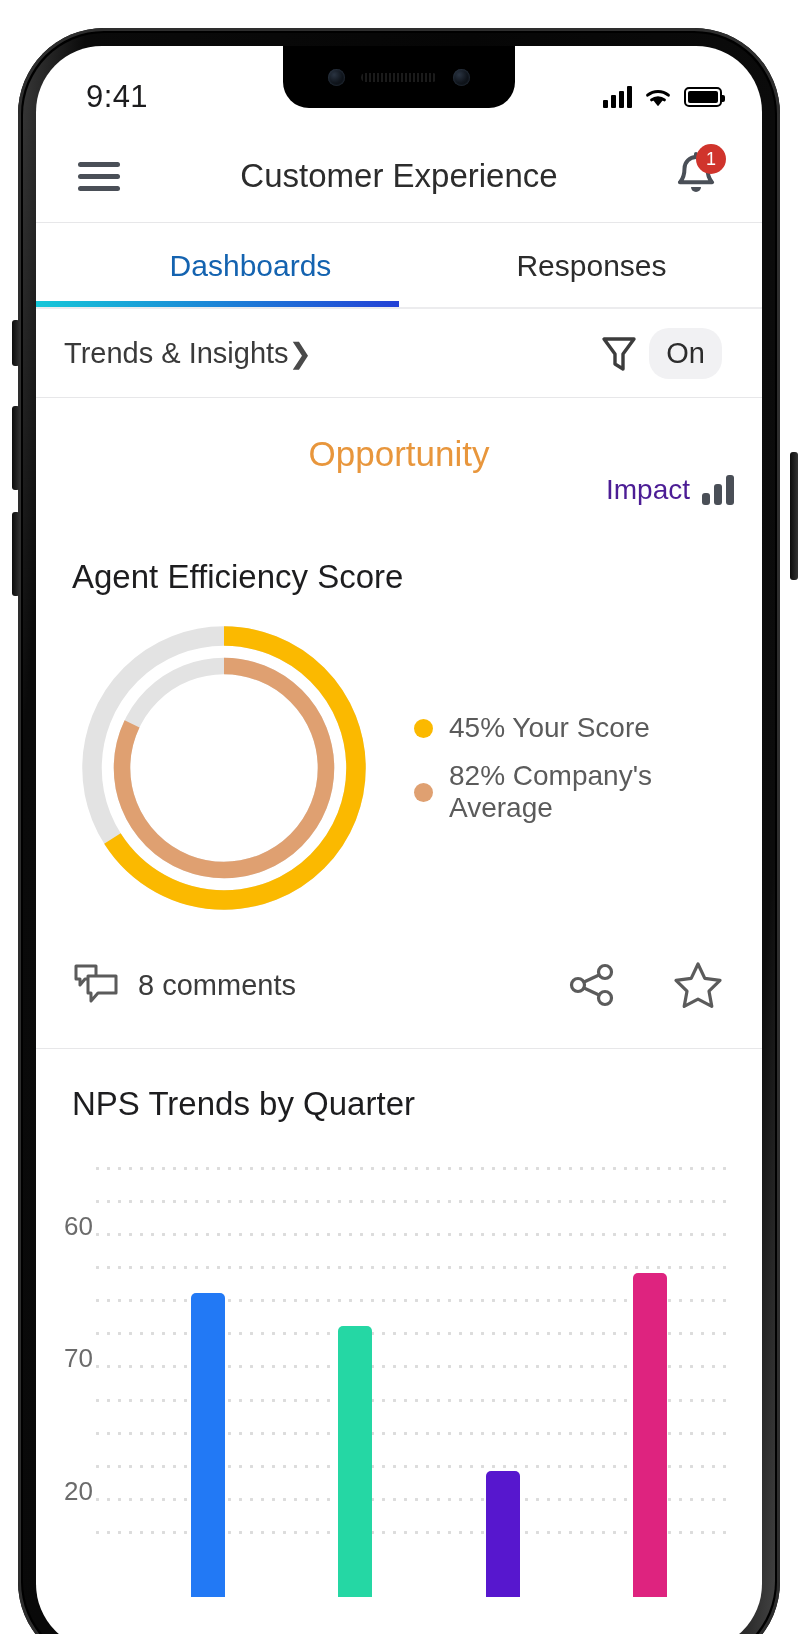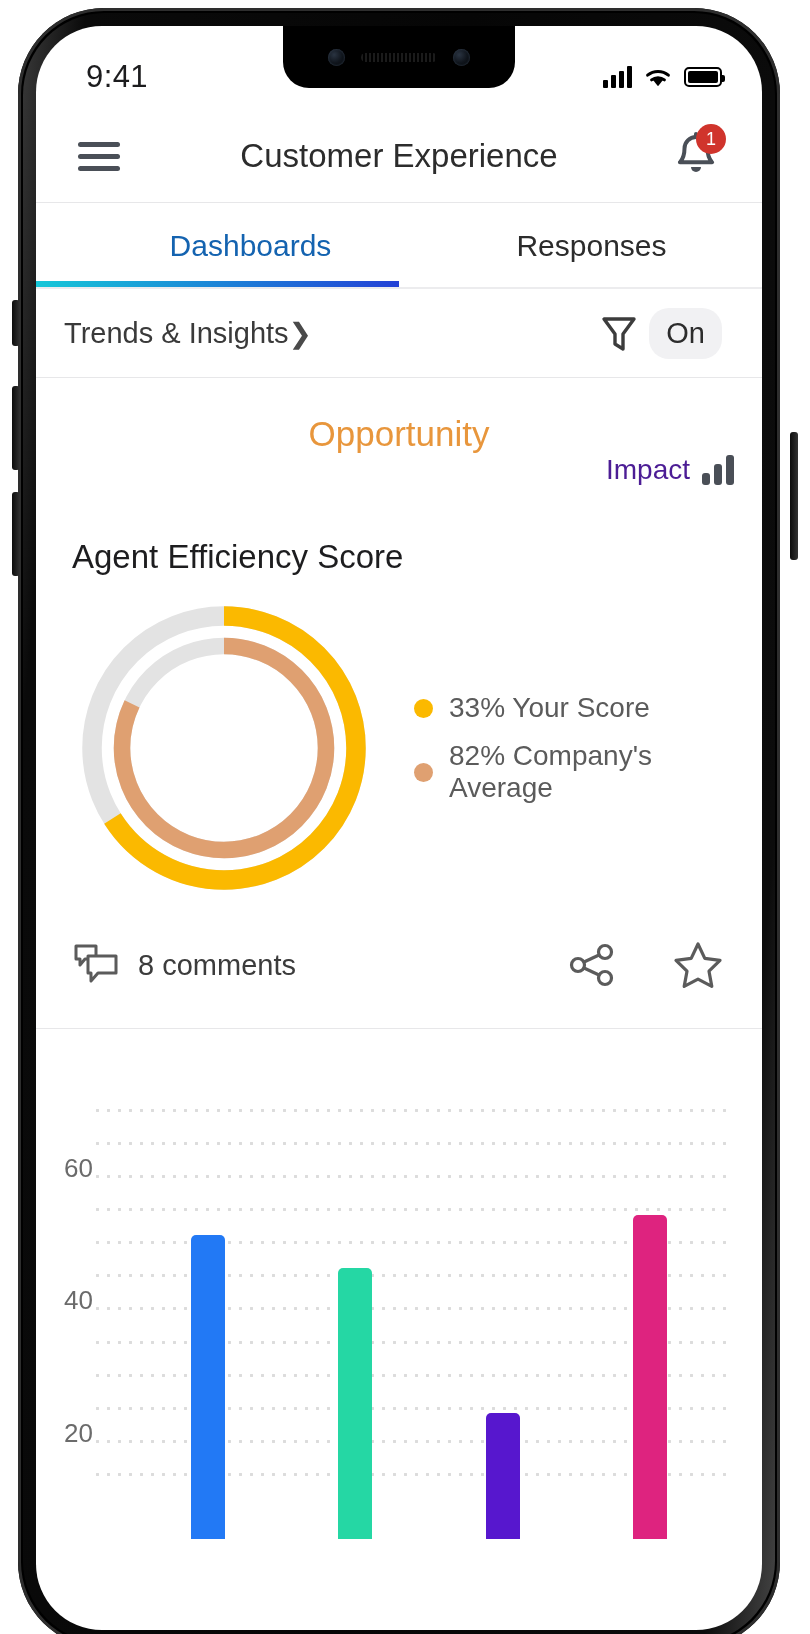--- a/index.html
+++ b/index.html
@@ -11,20 +11,21 @@
     background: #ffffff;
     font-family: "Liberation Sans", sans-serif;
   }
 
   
   .stage {
     position: relative;
     width: 810px;
     height: 1370px;
     background: #ffffff;
+    margin-top: 20px;
   }
 
   .phone-frame {
     position: absolute;
     left: 18px;
     top: 8px;
     width: 762px;
     height: 1640px;
     border-radius: 86px;
     background: #000000;
@@ -386,21 +387,21 @@
           <circle cx="100" cy="100" r="88" fill="none" stroke="#E3E3E3" stroke-width="13"></circle>
           <circle id="ring-outer" cx="100" cy="100" r="88" fill="none" stroke="#FBB900" stroke-width="13" transform="rotate(-90 100 100)" stroke-dasharray="364.92740264099035 552.9203070318035"></circle>
 
           <circle cx="100" cy="100" r="68" fill="none" stroke="#E3E3E3" stroke-width="11"></circle>
           <circle id="ring-inner" cx="100" cy="100" r="68" fill="none" stroke="#DFA071" stroke-width="11" transform="rotate(-90 100 100)" stroke-dasharray="350.35041272833377 427.2566008882119"></circle>
         </svg>
 
         <div class="legend">
           <div class="legend-item">
             <span class="dot" id="legend-dot-0" style="background: rgb(251, 185, 0);"></span>
-            <span>33% Your Score</span>
+            <span>45% Your Score</span>
           </div>
           <div class="legend-item">
             <span class="dot" id="legend-dot-1" style="background: rgb(223, 160, 113);"></span>
             <span>82% Company's Average</span>
           </div>
         </div>
       </div>
 
       <div class="actions">
         <div class="comments">
@@ -420,35 +421,36 @@
           <svg width="56" height="54" viewBox="0 0 56 54">
             <path d="M28 6 L34.8 20.4 L50 22.4 L39 33.2 L41.8 48.4 L28 41.2 L14.2 48.4 L17 33.2 L6 22.4 L21.2 20.4 Z" fill="none" stroke="#5b5b5b" stroke-width="3.2" stroke-linejoin="round"></path>
           </svg>
         </div>
       </div>
     </div>
 
     <div class="divider"></div>
 
     <div class="chart-sec">
+      <div class="chart-title">NPS Trends by Quarter</div>
       <div class="chart-area" id="chart-area">
           <div class="gridline" style="top: 0px;"></div>
           <div class="gridline" style="top: 33.0769px;"></div>
           <div class="gridline" style="top: 66.1538px;"></div>
           <div class="gridline" style="top: 99.2308px;"></div>
           <div class="gridline" style="top: 132.308px;"></div>
           <div class="gridline" style="top: 165.385px;"></div>
           <div class="gridline" style="top: 198.462px;"></div>
           <div class="gridline" style="top: 231.538px;"></div>
           <div class="gridline" style="top: 264.615px;"></div>
           <div class="gridline" style="top: 297.692px;"></div>
           <div class="gridline" style="top: 330.769px;"></div>
           <div class="gridline" style="top: 363.846px;"></div>
           <div class="ytick" style="top: 59.0769px;">60</div>
-          <div class="ytick" style="top: 191.385px;">40</div>
+          <div class="ytick" style="top: 191.385px;">70</div>
           <div class="ytick" style="top: 323.692px;">20</div>
           <div class="bars">
             <div class="bar" style="height: 304.308px; background: rgb(34, 121, 245);"></div>
             <div class="bar" style="height: 271.231px; background: rgb(37, 215, 164);"></div>
             <div class="bar" style="height: 125.692px; background: rgb(87, 23, 206);"></div>
             <div class="bar" style="height: 324.154px; background: rgb(222, 35, 127);"></div>
           </div>
         </div>
     </div>
 

